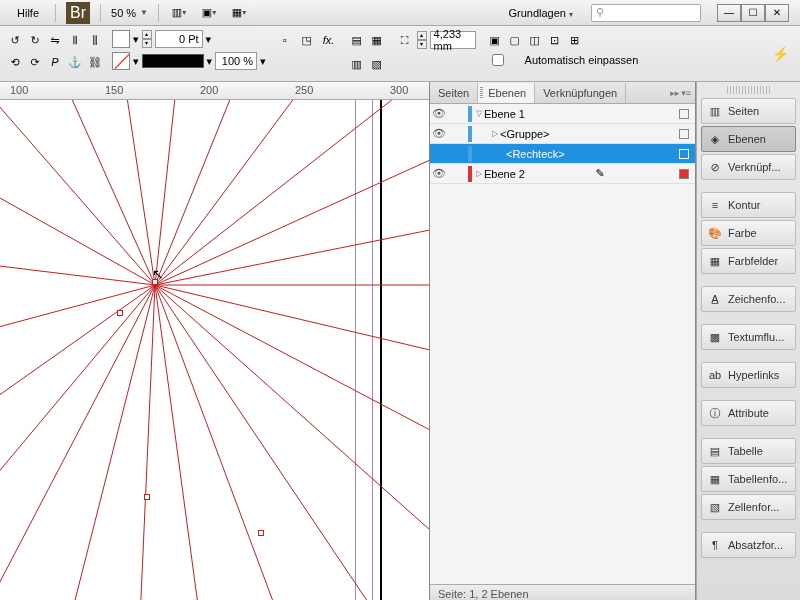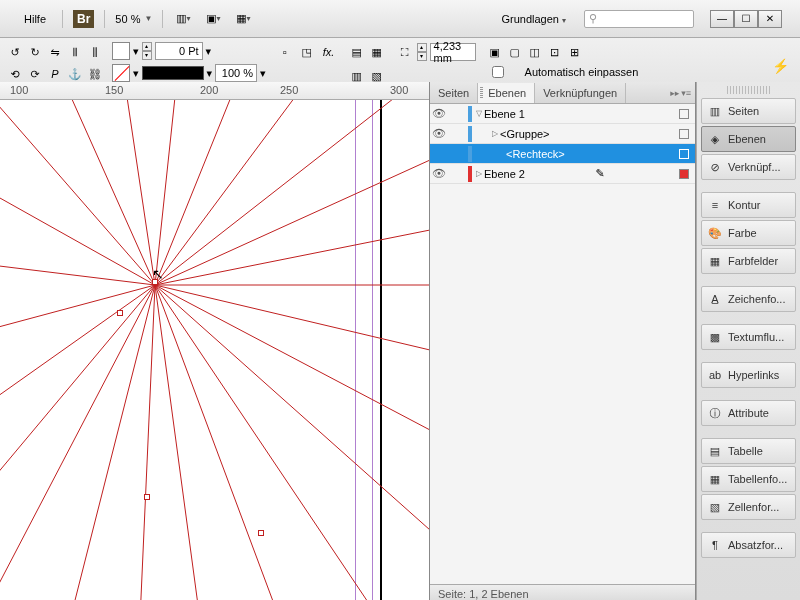--- a/index.html
+++ b/index.html
@@ -1,22 +1,22 @@
 <!DOCTYPE html>
 <html><head>
 <meta charset="utf-8">
 <style>
 * { box-sizing: border-box; margin: 0; padding: 0; font-family: Tahoma, Arial, sans-serif; font-size: 11px; }
 body { background: #e8e8e8; width: 800px; height: 600px; overflow: hidden; position: relative; }
 
-.menubar { height: 38px; background: linear-gradient(#f5f5f5,#e0e0e0); border-bottom: 1px solid #aaa; display: flex; align-items: center; padding: 0 18px; gap: 10px; }
+.menubar { height: 26px; background: linear-gradient(#f5f5f5,#e0e0e0); border-bottom: 1px solid #aaa; display: flex; align-items: center; padding: 0 11px; gap: 10px; }
 .menubar .help { padding: 3px 6px; }
 .menubar .zoom { display: flex; align-items: center; gap: 4px; }
 .menubar .drop { font-size: 8px; color: #555; }
-.br-badge { background:#5a4a2a; color:#fff; padding:2px 4px; font-weight:bold; font-size:12px; }
+.br-badge { background:#5a4a2a; color:#fff; padding:2px 4px; font-weight:normal; font-size:16px; }
 .sep { width:1px; height:18px; background:#bbb; }
 .iconbtn { width:20px; height:18px; display:inline-flex; align-items:center; justify-content:center; }
 .workspace-drop { margin-left: auto; padding: 2px 8px; }
 .search { background:#fff; border:1px solid #aaa; width:110px; height:18px; display:flex; align-items:center; padding:0 4px; color:#999; border-radius:2px;}
 .winctrls { display:flex; gap:0; margin-left:6px;}
 .winbtn { width:24px; height:18px; border:1px solid #888; background:linear-gradient(#f8f8f8,#ddd); display:flex; align-items:center; justify-content:center; font-size:10px;}
 
 .controlbar { height: 56px; background: linear-gradient(#f0f0f0,#e4e4e4); border-bottom:1px solid #aaa; display:flex; align-items:flex-start; padding:4px 6px; gap:4px; position:relative;}
 .tool-cluster { display:grid; grid-template-columns: repeat(5,18px); grid-template-rows: repeat(2,20px); gap:2px; }
 .tb { width:18px; height:20px; display:flex; align-items:center; justify-content:center; }
@@ -173,21 +173,21 @@
   </div>
   <div class="bolt-icon">⚡</div>
 </div>
 
 <div class="workarea">
   <div class="canvas-area">
     <div class="ruler">
       <span style="left:10px">100</span>
       <span style="left:105px">150</span>
       <span style="left:200px">200</span>
-      <span style="left:280px">250</span>
+      <span style="left:295px">250</span>
       <span style="left:390px">300</span>
     </div>
     <div class="canvas">
       <div class="guide" style="left:355px"></div>
       <div class="guide" style="left:372px"></div>
       <div class="doc-edge" style="left:380px"></div>
       <svg class="sunburst" width="430" height="520" style="position:absolute;top:0;left:0;">
         <g>
         <line x1="155" y1="185" x2="-50" y2="-50"></line>
             <line x1="155" y1="185" x2="50" y2="-50"></line>

